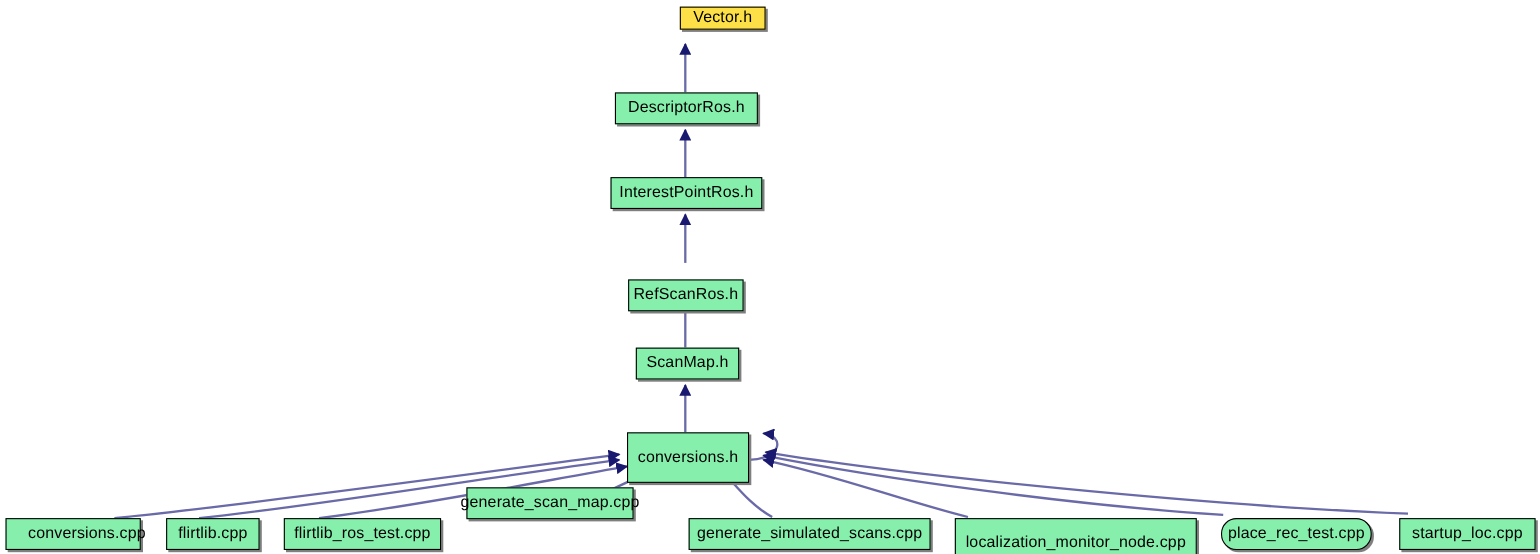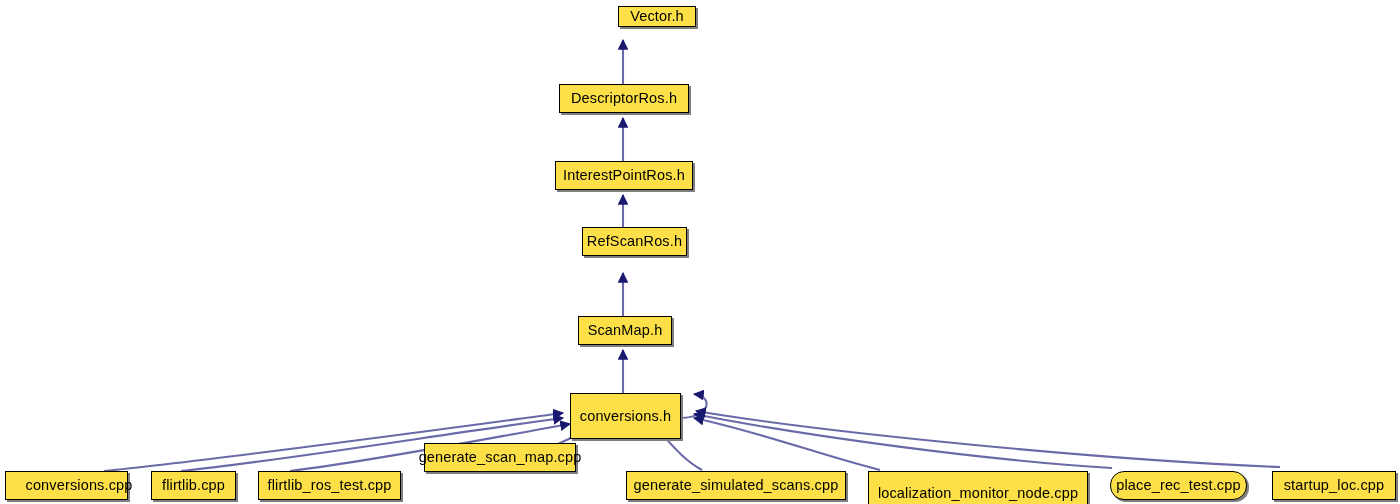--- a/index.html
+++ b/index.html
@@ -22,21 +22,21 @@
     position: absolute;
     left: 0;
     top: 0;
     width: 1400px;
     height: 504px;
   }
   .node {
     position: absolute;
     box-sizing: border-box;
     border: 1px solid #000000;
-    background: #fde047;
+    background: #86efac;
     color: #000000;
     font-size: 14.5px;
     line-height: 1;
     display: flex;
     align-items: center;
     justify-content: center;
     white-space: nowrap;
     letter-spacing: 0.15px;
     box-shadow: 2px 2px 0 0 #7f7f7f;
     z-index: 2;
@@ -75,21 +75,21 @@
 
       <path d="M 880 470 C 820 455 760 432 694 418"></path>
       <path d="M 1112 468 C 980 460 800 435 694 414"></path>
       <path d="M 1280 467 C 1100 460 820 432 696 411"></path>
     </g>
   </svg>
 
   <div class="node current" style="left: 584px; top: 6px; width: 78px; height: 21px; background: #fde047; margin-left: 34px;">Vector.h</div>
   <div class="node" style="left: 559px; top: 84px; width: 130px; height: 29px;">DescriptorRos.h</div>
   <div class="node" style="left: 555px; top: 161px; width: 138px; height: 29px;">InterestPointRos.h</div>
-  <div class="node" style="left: 571px; top: 227px; width: 105px; height: 29px; margin-left: 11px;">RefScanRos.h</div>
+  <div class="node" style="left: 571px; top: 254px; width: 105px; height: 29px;">RefScanRos.h</div>
   <div class="node" style="left: 578px; top: 316px; width: 94px; height: 29px;">ScanMap.h</div>
   <div class="node" style="left: 570px; top: 393px; width: 111px; height: 46px;">conversions.h</div>
   <div class="node" style="left: 5px; top: 471px; width: 123px; height: 29px; padding-left: 25px;">conversions.cpp</div>
   <div class="node" style="left: 151px; top: 471px; width: 85px; height: 29px;">flirtlib.cpp</div>
   <div class="node" style="left: 258px; top: 471px; width: 143px; height: 29px;">flirtlib_ros_test.cpp</div>
   <div class="node" style="left: 424px; top: 443px; width: 152px; height: 29px;">generate_scan_map.cpp</div>
   <div class="node" style="left: 626px; top: 471px; width: 220px; height: 29px;">generate_simulated_scans.cpp</div>
   <div class="node" style="left: 868px; top: 471px; width: 220px; height: 45px;">localization_monitor_node.cpp</div>
   <div class="node" style="left: 1110px; top: 471px; width: 137px; height: 29px; border-radius: 14px;">place_rec_test.cpp</div>
   <div class="node" style="left: 1272px; top: 471px; width: 124px; height: 29px;">startup_loc.cpp</div>

